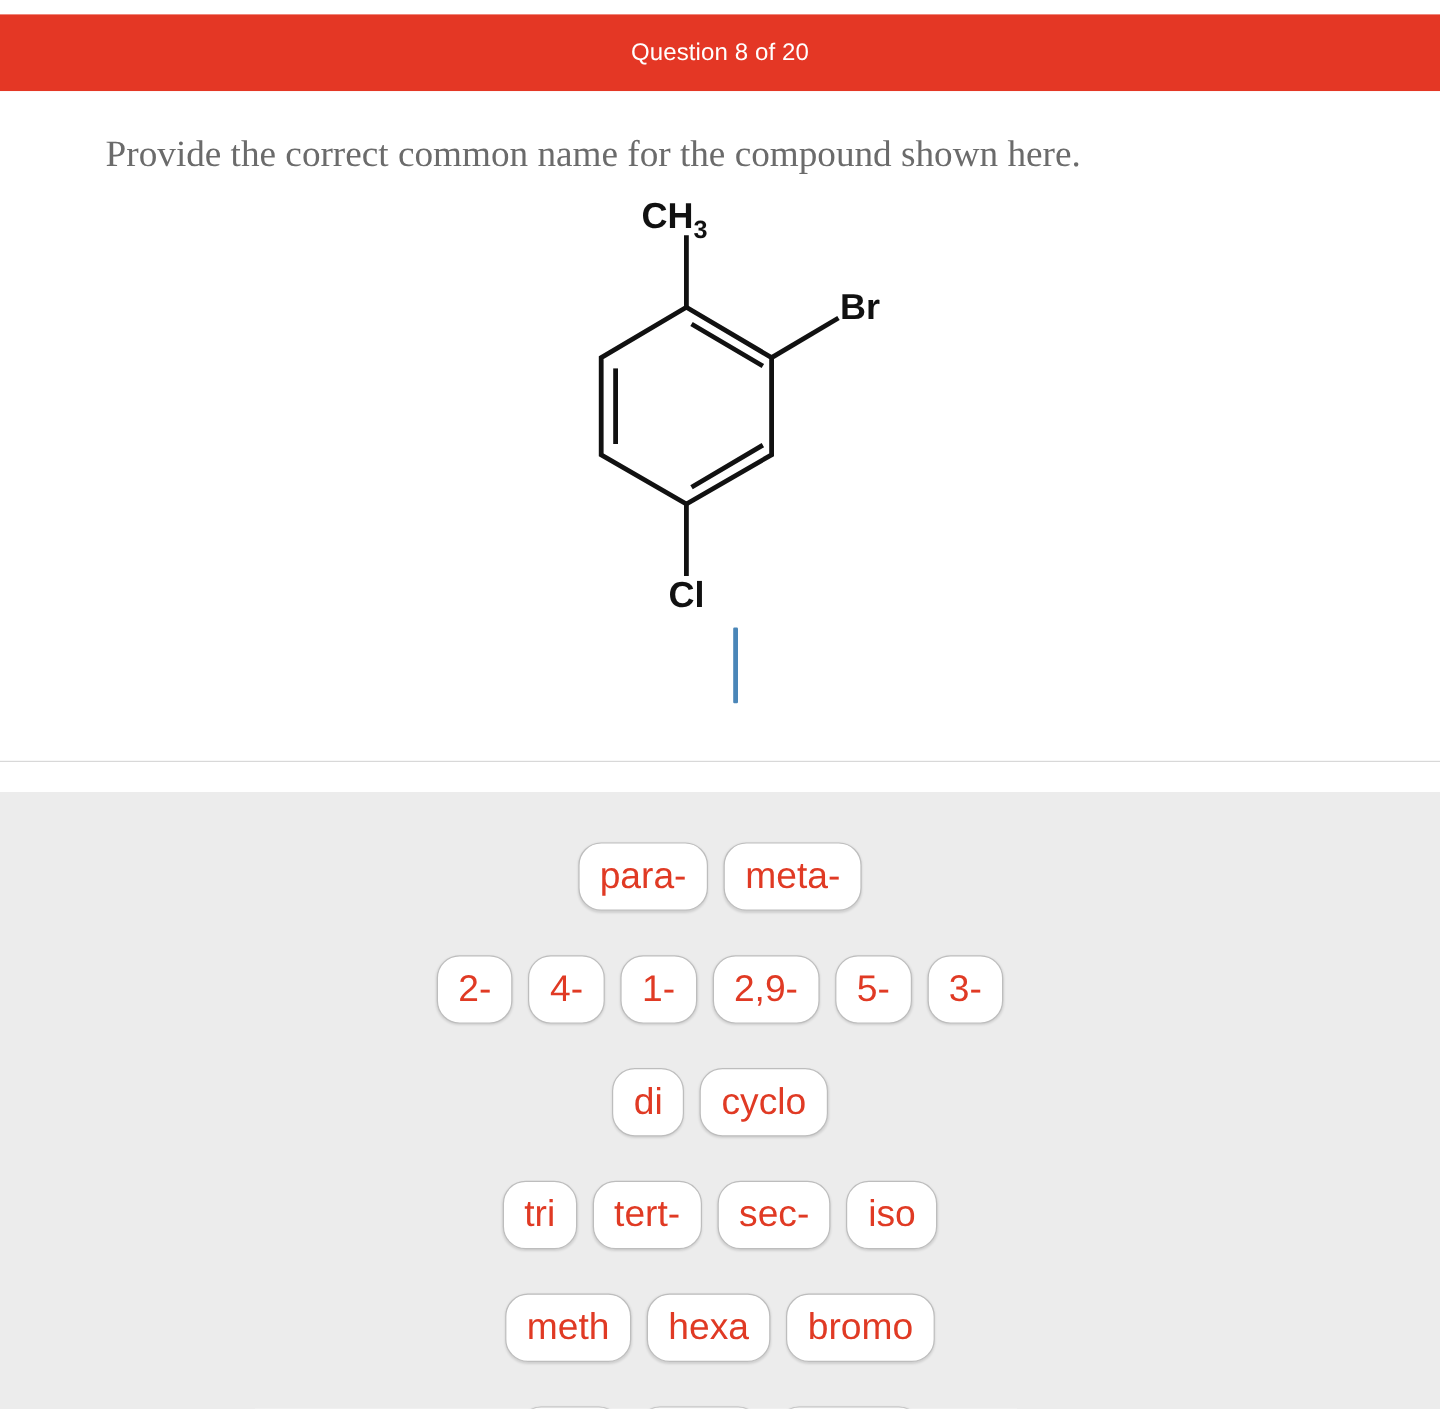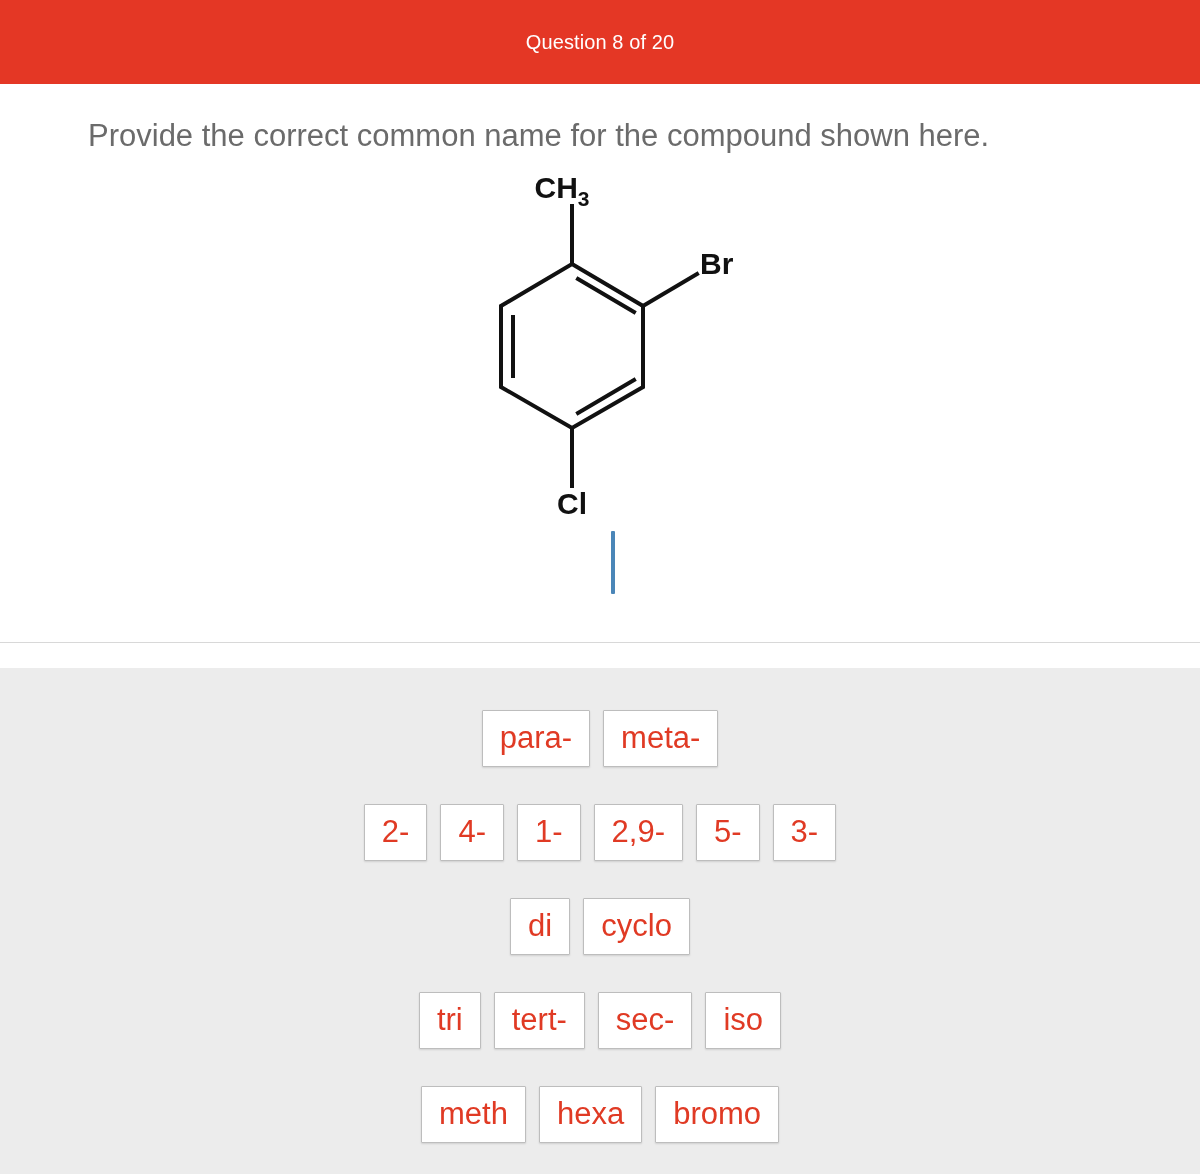--- a/index.html
+++ b/index.html
@@ -10,25 +10,26 @@
     width: 1200px;
     height: 1174px;
     overflow: hidden;
     background: #ffffff;
     font-family: "Liberation Sans", sans-serif;
     -webkit-font-smoothing: antialiased;
   }
 
   
   .header-bar {
-    height: 84px;
+    height: 64px;
     background: #E43725;
     display: flex;
     align-items: center;
     justify-content: center;
+    margin-top: 12px;
   }
   .header-title {
     color: #ffffff;
     font-size: 20px;
     font-weight: 400;
     letter-spacing: 0.1px;
   }
 
   
   .question-area {
@@ -37,20 +38,21 @@
     position: relative;
     height: 558px;
     box-sizing: border-box;
   }
   .prompt {
     font-size: 31px;
     color: #6b6b6b;
     font-weight: 400;
     padding: 33px 0 0 88px;
     line-height: 1.2;
+    font-family: Liberation Serif, serif;
   }
 
   
   .molecule-wrap {
     position: relative;
     width: 1200px;
     height: 370px;
     font-weight: bold;
   }
   .molecule-svg {
@@ -96,21 +98,21 @@
   .chip-row {
     display: flex;
     justify-content: center;
     align-items: center;
     gap: 13px;
     margin-bottom: 37px;
   }
   .chip {
     background: #ffffff;
     border: 1px solid #bdbdbd;
-    border-radius: 1px;
+    border-radius: 19px;
     color: #E03A24;
     font-size: 31px;
     font-family: "Liberation Sans", sans-serif;
     line-height: 1;
     padding: 11px 17px 13px 17px;
     box-shadow: 0 1px 2px rgba(0,0,0,0.12);
     cursor: pointer;
     white-space: nowrap;
     display: inline-block;
   }

